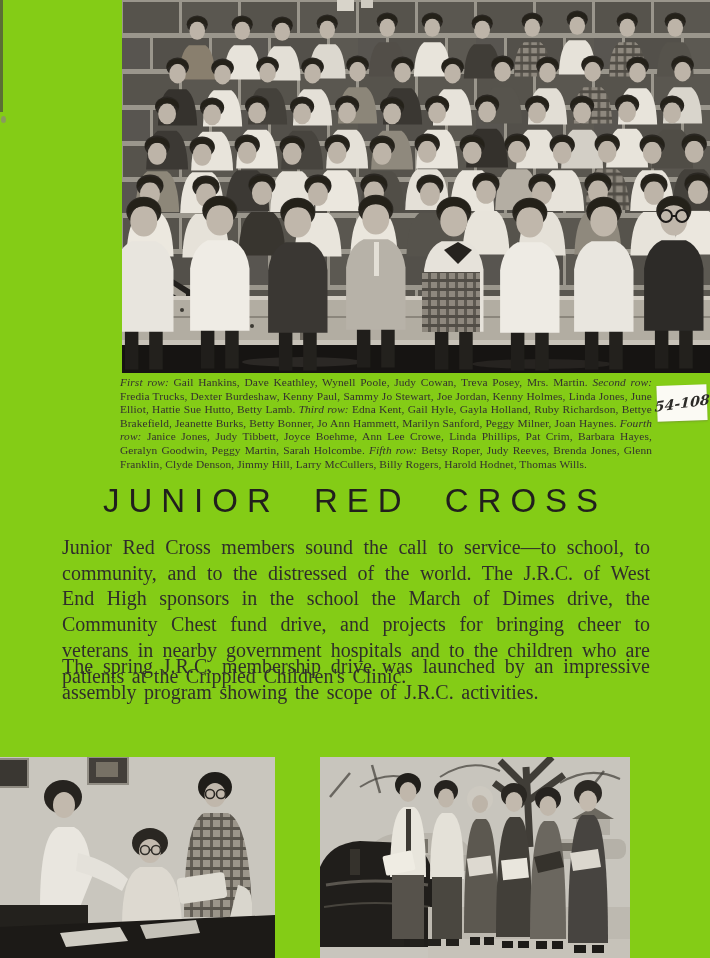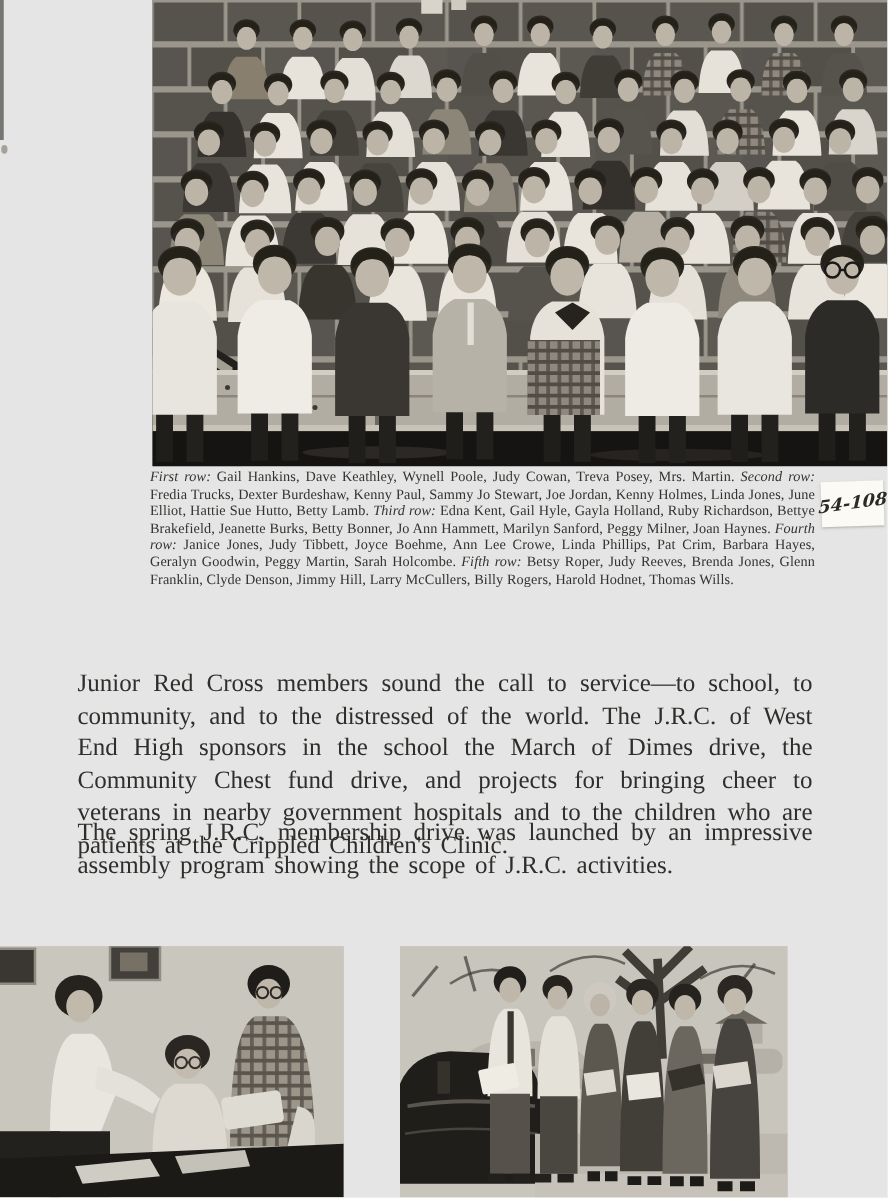--- a/index.html
+++ b/index.html
@@ -1,18 +1,18 @@
 <!DOCTYPE html>
 <html><head>
 <meta charset="utf-8">
 <style>
   html,body{margin:0;padding:0;}
   .page{
     position:relative; width:710px; height:958px;
-    background:#e5e5e5; overflow:hidden;
+    background:#84cc16; overflow:hidden;
     font-family:"Liberation Serif", serif; color:#2e2c29;
   }
   
   .edge-sliver{position:absolute;left:0;top:0;width:3px;height:112px;background:#4a4741;opacity:.7;}
   .edge-dot{position:absolute;left:1px;top:116px;width:5px;height:7px;background:#8b867c;border-radius:50%;opacity:.7;}
 
   
   .group-photo{position:absolute;left:122px;top:0;width:588px;height:373px;background:#55524c;}
   .group-photo svg{display:block;}
 
@@ -242,20 +242,21 @@
     <em>Fourth row:</em>
     <span>Janice Jones, Judy Tibbett, Joyce Boehme, Ann Lee Crowe, Linda Phillips, Pat Crim, Barbara Hayes, Geralyn Goodwin, Peggy Martin, Sarah Holcombe.</span>
     <em>Fifth row:</em>
     <span>Betsy Roper, Judy Reeves, Brenda Jones, Glenn Franklin, Clyde Denson, Jimmy Hill, Larry McCullers, Billy Rogers, Harold Hodnet, Thomas Wills.</span>
   </p>
 
   <div class="slip">
     <span>54-108</span>
   </div>
 
+  <h1 class="headline">JUNIOR  RED  CROSS</h1>
 
   <p class="body-par p1">Junior Red Cross members sound the call to service—to school, to community, and to the distressed of the world.  The J.R.C. of West End High sponsors in the school the March of Dimes drive, the Community Chest fund drive, and projects for bringing cheer to veterans in nearby government hospitals and to the children who are patients at the Crippled Children's Clinic.</p>
   <p class="body-par p2">The spring J.R.C. membership drive was launched by an impressive assembly program showing the scope of J.R.C. activities.</p>
 
   <div class="cap-right">
     <span>Junior Red Cross members survey Birming-</span>
   </div>
 
   <div class="photo-bl">
     <svg width="275" height="201" viewBox="0 0 275 201" role="img">

